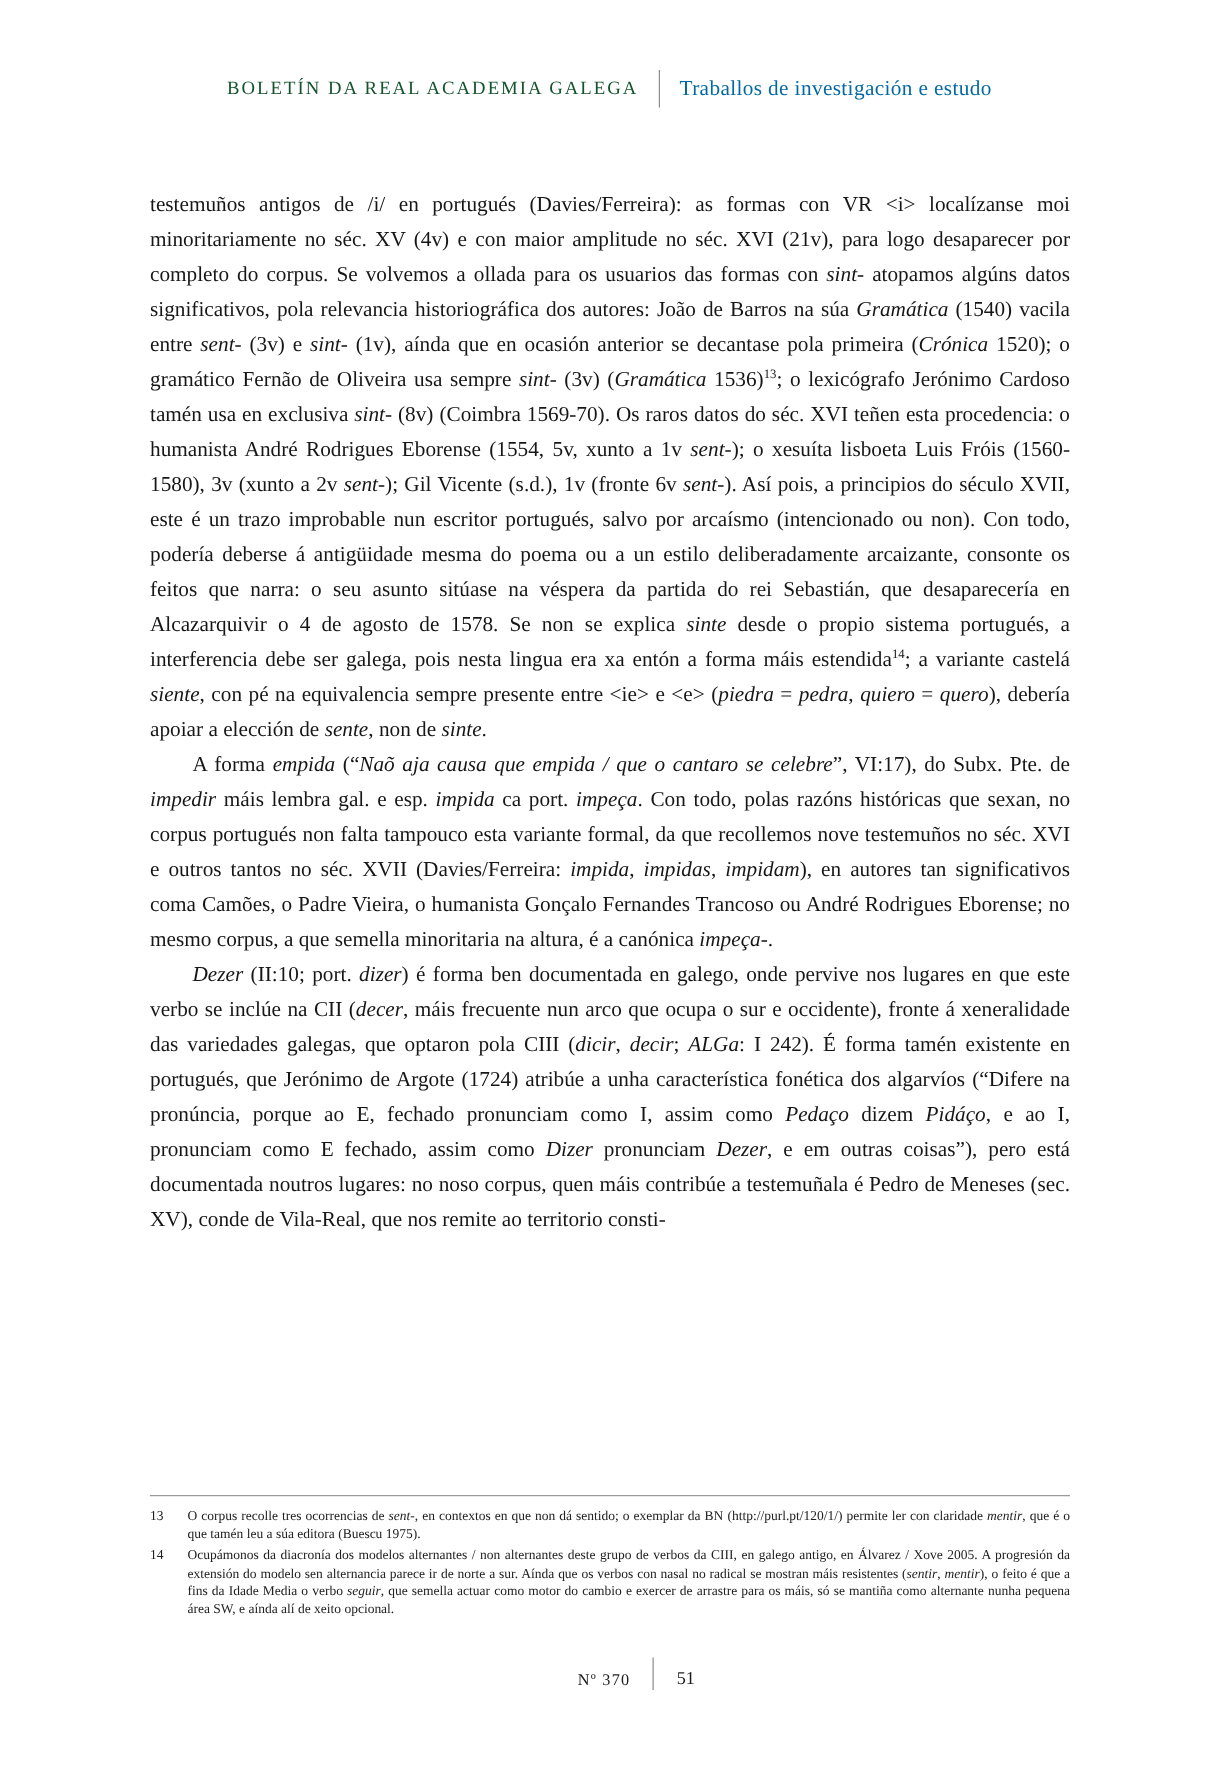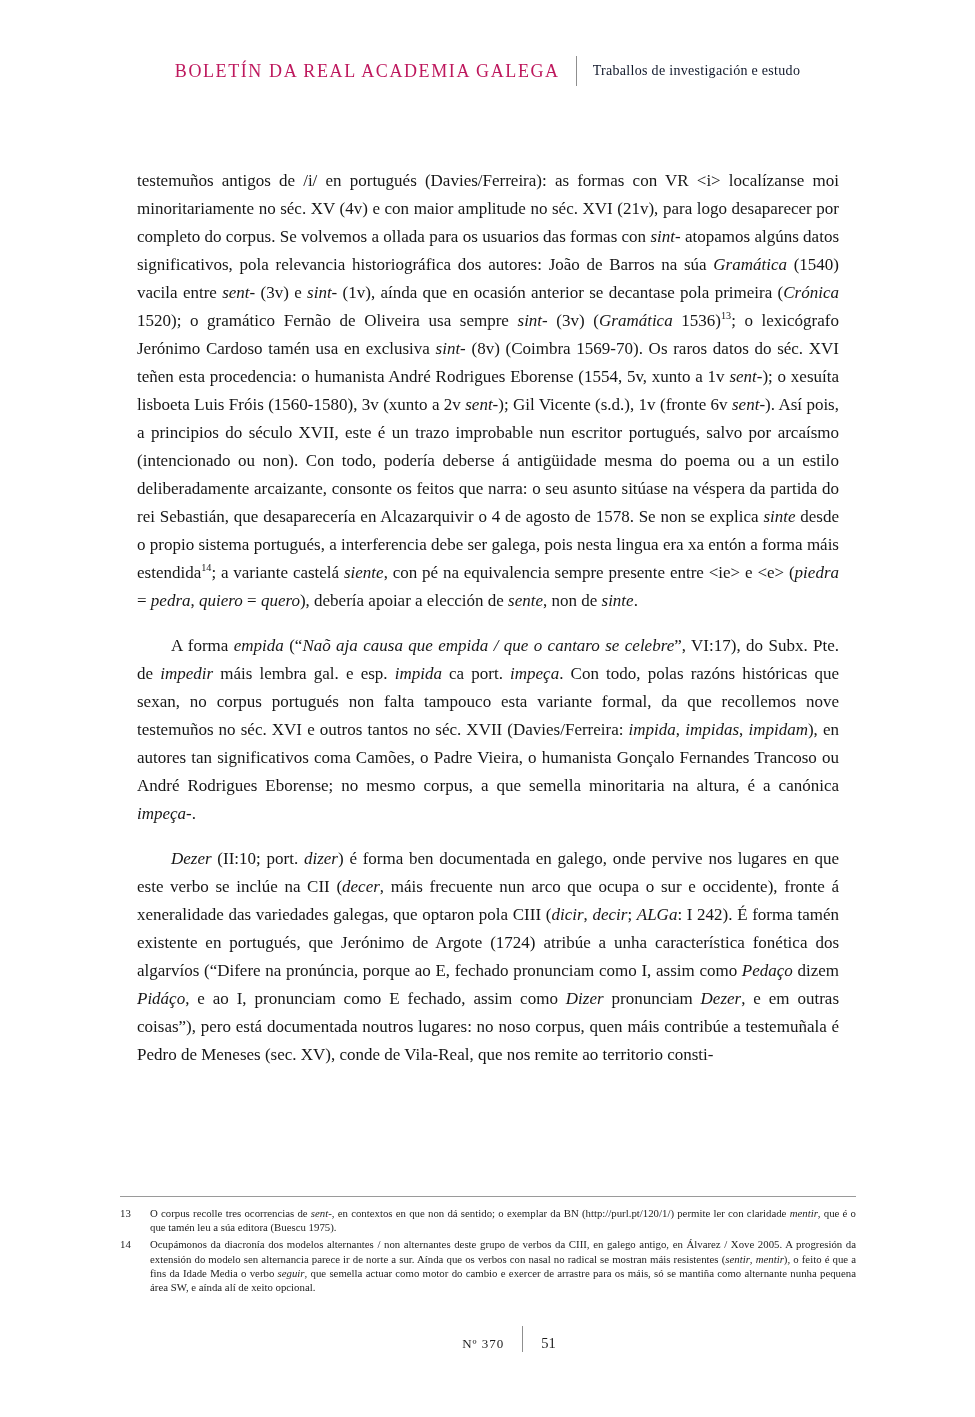--- a/index.html
+++ b/index.html
@@ -18,48 +18,48 @@
   .page-header {
     position: absolute;
     top: 56px;
     left: 0;
     right: 0;
     display: flex;
     justify-content: center;
     align-items: center;
   }
   .journal {
-    font-size: 18px;
+    font-size: 15px;
     letter-spacing: 1.6px;
-    color: #be185d;
+    color: #14532d;
     white-space: nowrap;
   }
   .vrule {
     width: 1px;
     background: #8f8f8f;
     display: inline-block;
   }
   .page-header .vrule { height: 30px; margin: 0 16px; }
   .section {
-    font-size: 14px;
+    font-size: 17px;
     letter-spacing: 0.3px;
-    color: #0f172a;
+    color: #0369a1;
     white-space: nowrap;
   }
   .body-text {
     position: absolute;
     top: 150px;
     left: 120px;
     width: 736px;
     font-size: 17px;
     line-height: 28px;
     text-align: justify;
     color: #161616;
   }
-  .body-text p { margin: 17px; }
+  .body-text p { margin: 0; }
   .body-text p.indent { text-indent: 2em; }
   .body-text i, .footnotes i { font-style: italic; }
   sup {
     font-size: 0.6em;
     line-height: 0;
     vertical-align: super;
   }
   .footnotes {
     position: absolute;
     top: 1196px;

